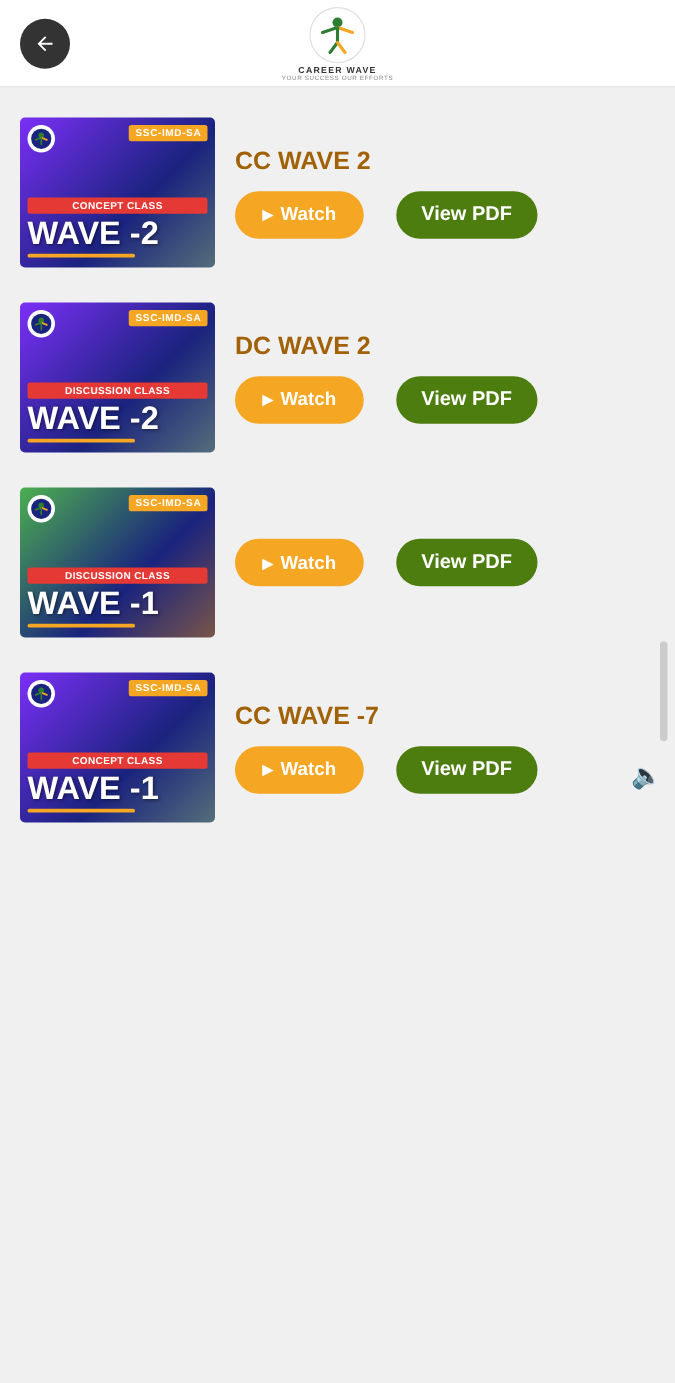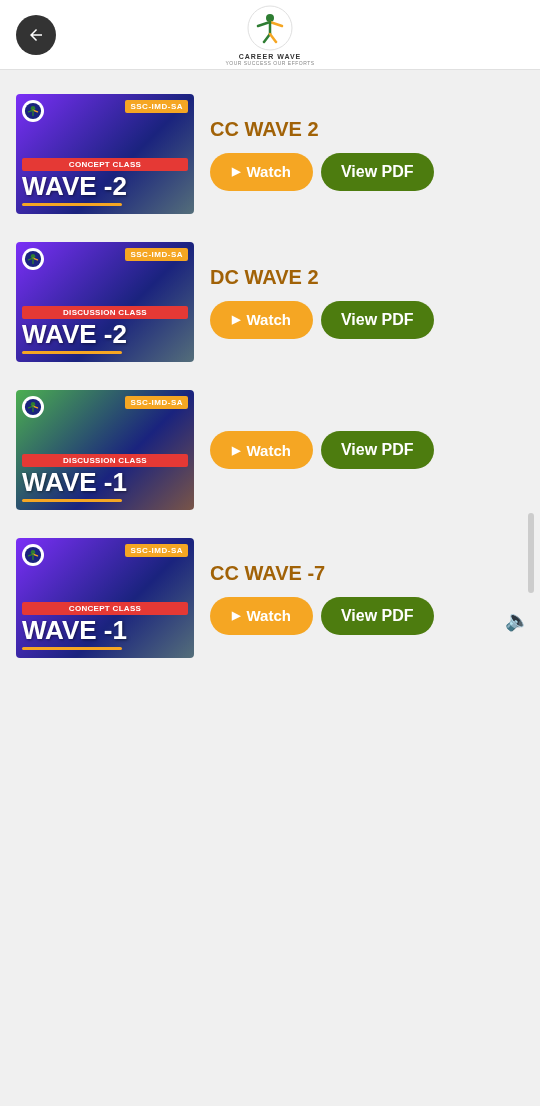--- a/index.html
+++ b/index.html
@@ -73,21 +73,21 @@
     .card {
       display: flex;
       align-items: center;
       background: #f0f0f0;
       padding: 12px 16px;
       margin-bottom: 4px;
       gap: 16px;
     }
 
     .thumbnail {
-      width: 178px;
+      width: 156px;
       height: 120px;
       flex-shrink: 0;
       border-radius: 4px;
       overflow: hidden;
       position: relative;
     }
 
     .card-info {
       flex: 1;
       display: flex;
@@ -96,21 +96,21 @@
     }
 
     .card-title {
       font-size: 20px;
       font-weight: bold;
       color: #a16207;
     }
 
     .card-buttons {
       display: flex;
-      gap: 8px;
+      gap: 26px;
     }
 
     .btn-watch {
       background: #f5a623;
       color: #fff;
       border: none;
       border-radius: 24px;
       padding: 10px 22px;
       font-size: 15px;
       font-weight: bold;

